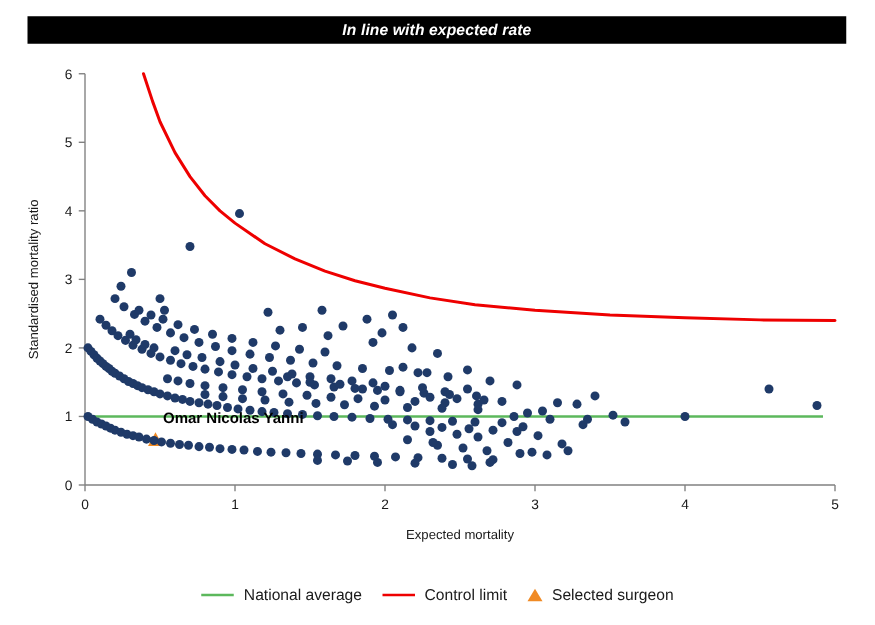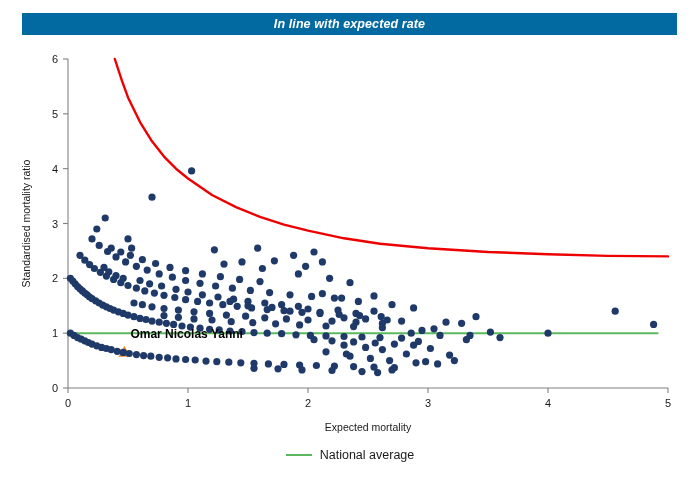--- a/index.html
+++ b/index.html
@@ -18,21 +18,21 @@
     position: relative;
     width: 700px;
     height: 500px;
   }
   .banner {
     position: absolute;
     left: 22px;
     top: 13px;
     width: 655px;
     height: 22px;
-    background: #0369a1;
+    background: #000000;
     display: flex;
     align-items: center;
     justify-content: center;
   }
   .banner-text {
     color: #ffffff;
     font-size: 12.5px;
     font-weight: bold;
     font-style: italic;
     letter-spacing: 0.1px;
@@ -72,21 +72,21 @@
   }
   .annot-label {
     font-family: "Liberation Sans", sans-serif;
     font-size: 12px;
     font-weight: bold;
     fill: #000000;
   }
   .legend {
     position: absolute;
     left: 0;
-    top: 440px;
+    top: 461px;
     width: 700px;
     height: 30px;
     display: flex;
     align-items: center;
     justify-content: center;
     gap: 16px;
   }
   .legend-item {
     display: flex;
     align-items: center;
@@ -430,15 +430,23 @@
         </g>
         <text x="130.4" y="338.1666666666667" class="annot-label">Omar Nicolas Yanni</text>
       </svg>
   </div>
 
   <div class="legend" id="legend">
       <div class="legend-item">
         <span class="lg-line" style="border-top-color: rgb(92, 184, 92);"></span>
         <span class="legend-label">National average</span>
       </div>
+      <div class="legend-item">
+        <span class="lg-line" style="border-top-color: rgb(238, 0, 0);"></span>
+        <span class="legend-label">Control limit</span>
+      </div>
+      <div class="legend-item">
+        <span class="lg-tri" style="border-bottom: 10px solid rgb(240, 138, 36);"></span>
+        <span class="legend-label">Selected surgeon</span>
+      </div>
     </div>
 
 </div>
 
 </body></html>

